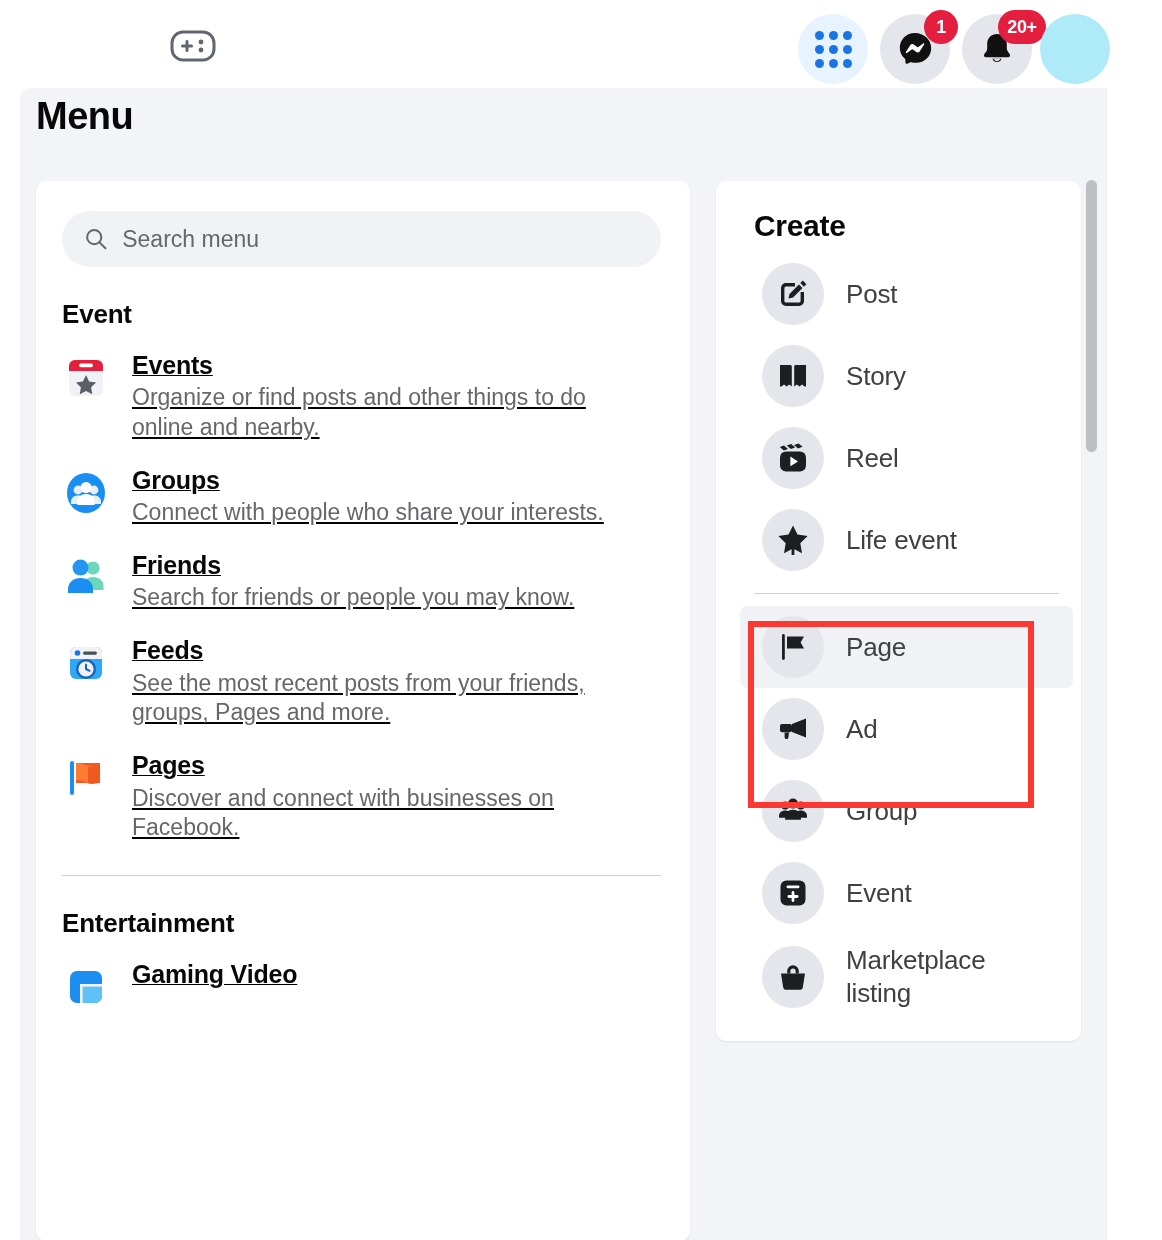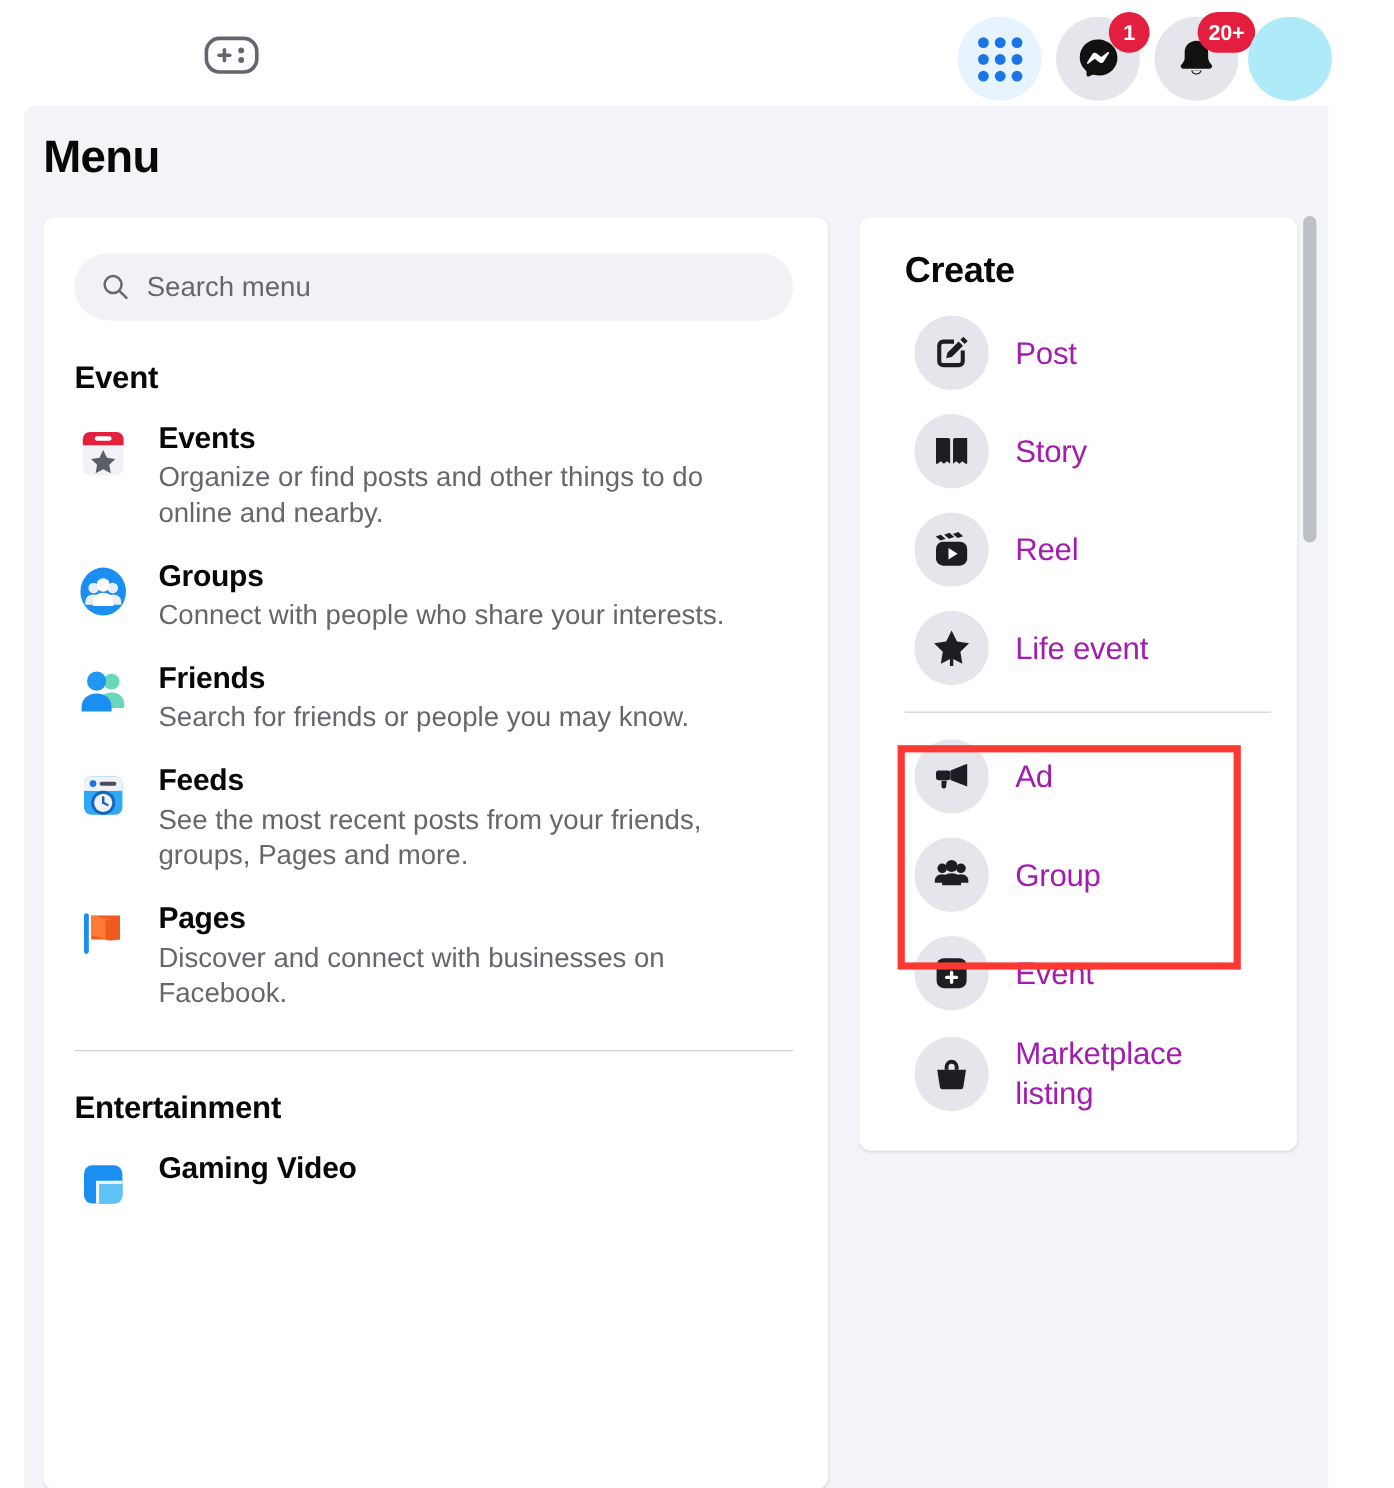--- a/index.html
+++ b/index.html
@@ -42,21 +42,21 @@
   .grid-dots i { width: 9px; height: 9px; background: #1b74e4; border-radius: 50%; display: block; }
 
   
   .page-shell {
     position: absolute; left: 20px; top: 88px; width: 1087px; height: 1152px;
     background: #f2f4f7;
     border-top-left-radius: 10px;
     overflow: hidden;
   }
   .page-title {
-    position: absolute; left: 16px; top: 22px;
+    position: absolute; left: 16px; top: 7px;
     font-size: 38px; font-weight: 700; color: #080809; letter-spacing: -0.5px;
   }
 
   .cards-row { position: absolute; left: 16px; top: 93px; display: flex; gap: 26px; }
 
   
   .card {
     background: #ffffff; border-radius: 10px;
     box-shadow: 0 1px 2px rgba(0,0,0,.08);
   }
@@ -75,21 +75,21 @@
   }
   .search-box input::placeholder { color: #65676b; }
 
   .section-title {
     font-size: 26px; font-weight: 700; color: #080809;
     margin: 32px 0 8px 26px; letter-spacing: -0.2px;
   }
 
   .menu-item {
     display: flex; gap: 22px; padding: 10px 26px 10px 26px;
-    cursor: pointer; align-items: flex-start;
+    cursor: pointer; align-items: flex-start; text-decoration: underline;
   }
   .mi-icon { width: 48px; height: 48px; flex: 0 0 48px; margin-top: 6px; }
   .mi-text { padding-top: 2px; }
   .mi-title { font-size: 25px; font-weight: 700; color: #080809; line-height: 1.25; letter-spacing: -0.2px; }
   .mi-desc { font-size: 23px; color: #65676b; line-height: 1.3; margin-top: 2px; max-width: 500px; }
   .divider { height: 1px; background: #ced0d4; margin: 22px 26px 0 26px; }
 
   
   .right-card { width: 365px; padding: 18px 0 22px 16px; position: relative; align-self: flex-start; }
   .create-title {
@@ -99,21 +99,21 @@
   .create-item {
     display: flex; align-items: center; gap: 22px;
     padding: 10px 16px 10px 22px; cursor: pointer; border-radius: 8px;
     margin: 0 8px;
   }
   .create-item.hovered { background: #f0f2f5; }
   .ci-circle {
     width: 62px; height: 62px; flex: 0 0 62px; border-radius: 50%;
     background: #e4e6eb; display: flex; align-items: center; justify-content: center;
   }
-  .ci-label { font-size: 26px; color: #a21caf; line-height: 1.25; letter-spacing: -0.2px; }
+  .ci-label { font-size: 26px; color: #404040; line-height: 1.25; letter-spacing: -0.2px; }
   .create-sep { height: 1px; background: #ced0d4; margin: 12px 22px 12px 22px; }
 
   
   .scrollbar-track {
     position: absolute; right: 7px; top: 0; width: 16px; height: 1152px;
     background: #f2f4f7;
   }
   .scrollbar-thumb {
     position: absolute; right: 10px; top: 92px; width: 11px; height: 272px;
     background: #bcc0c4; border-radius: 6px;
@@ -350,20 +350,29 @@
             <svg width="34" height="34" viewBox="0 0 34 34">
               <path d="M17 2.5l4.5 9.1 10.1 1.5-7.3 7.1 1.7 10-9-4.7-9 4.7 1.7-10-7.3-7.1 10.1-1.5z" fill="#1c1e21"></path>
               <rect x="15.6" y="24" width="2.8" height="8" fill="#1c1e21"></rect>
             </svg>
           </span>
           <span class="ci-label">Life event</span>
         </div>
 
         <div class="create-sep"></div>
 
+        <div class="create-item hovered">
+          <span class="ci-circle">
+            <svg width="32" height="32" viewBox="0 0 32 32">
+              <rect x="5" y="3" width="2.8" height="26" rx="1.4" fill="#1c1e21"></rect>
+              <path d="M10 5.5h17l-3.4 6 3.4 6H10z" fill="#1c1e21"></path>
+            </svg>
+          </span>
+          <span class="ci-label">Page</span>
+        </div>
 
         <div class="create-item">
           <span class="ci-circle">
             <svg width="34" height="34" viewBox="0 0 34 34">
               <path d="M30 6.5v19l-14-5.6V12z" fill="#1c1e21"></path>
               <rect x="4" y="12" width="12" height="8.2" rx="2" fill="#1c1e21"></rect>
               <path d="M8.6 20.6h4.4l-.6 5a1.7 1.7 0 0 1-1.7 1.5h-.4a1.7 1.7 0 0 1-1.7-1.5z" fill="#1c1e21"></path>
             </svg>
           </span>
           <span class="ci-label">Ad</span>

